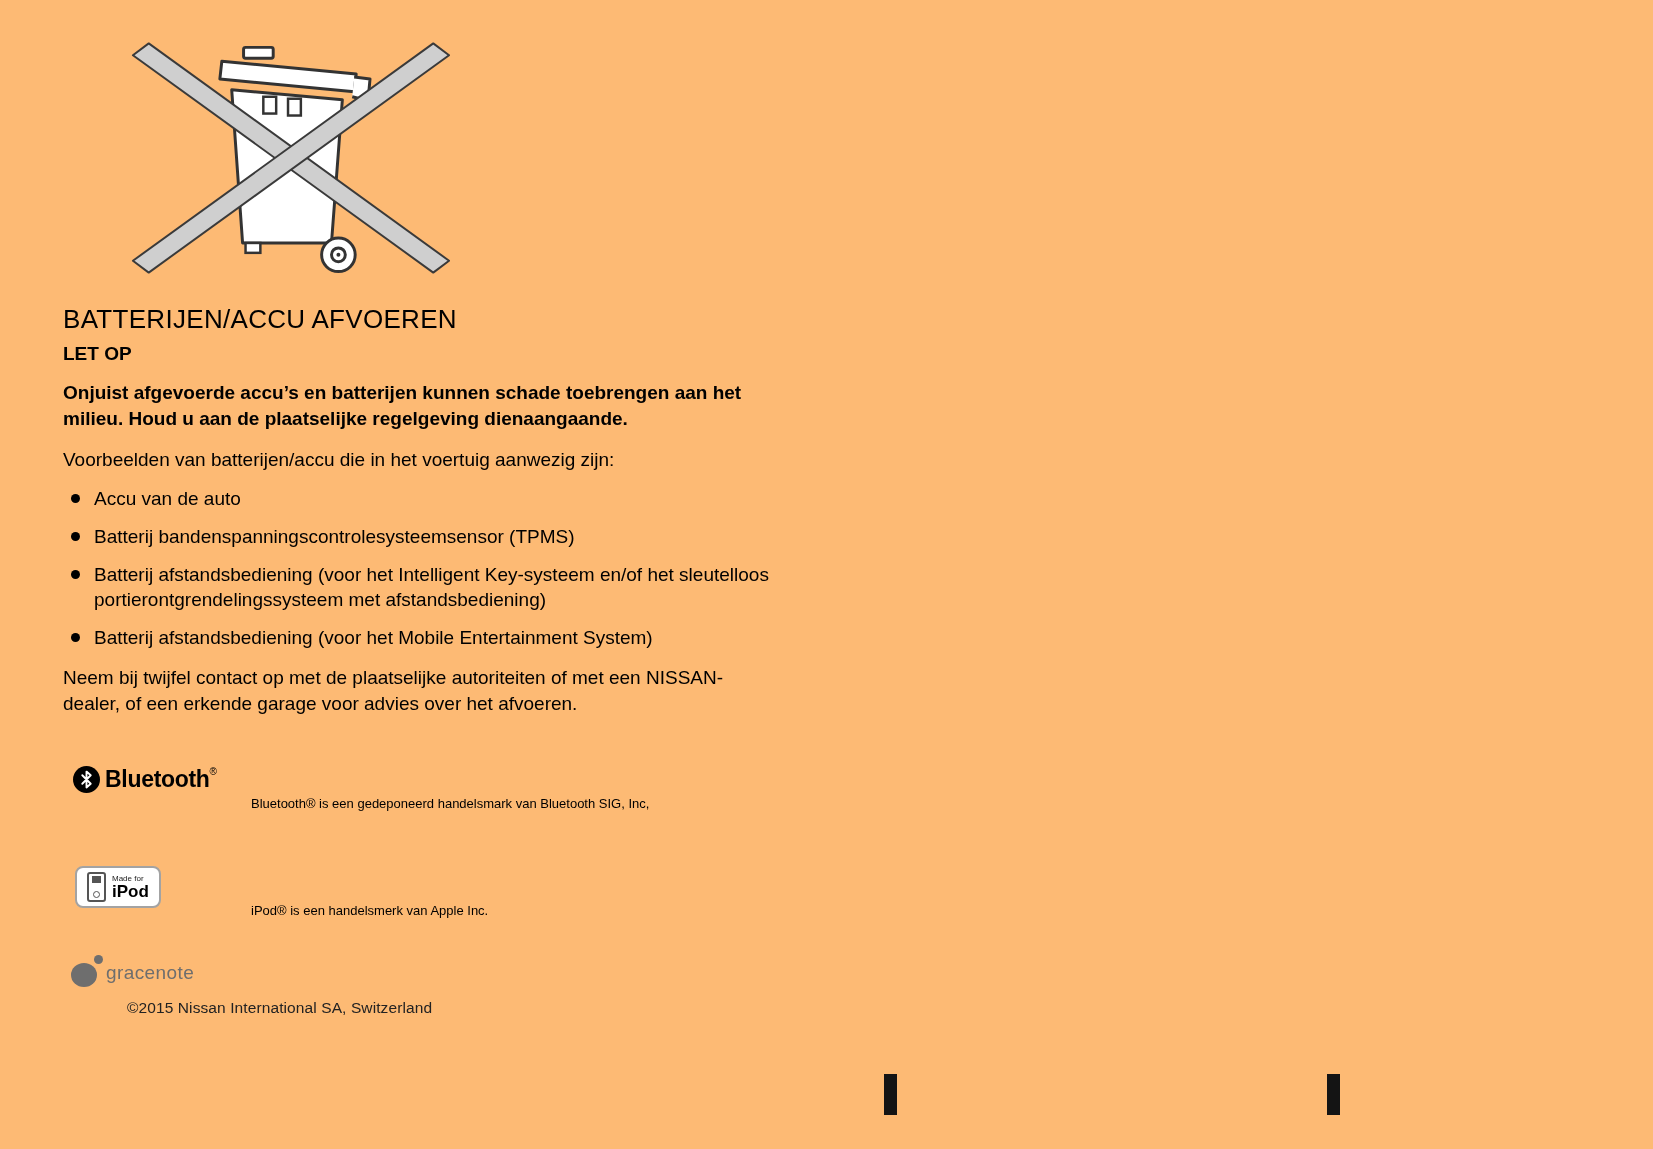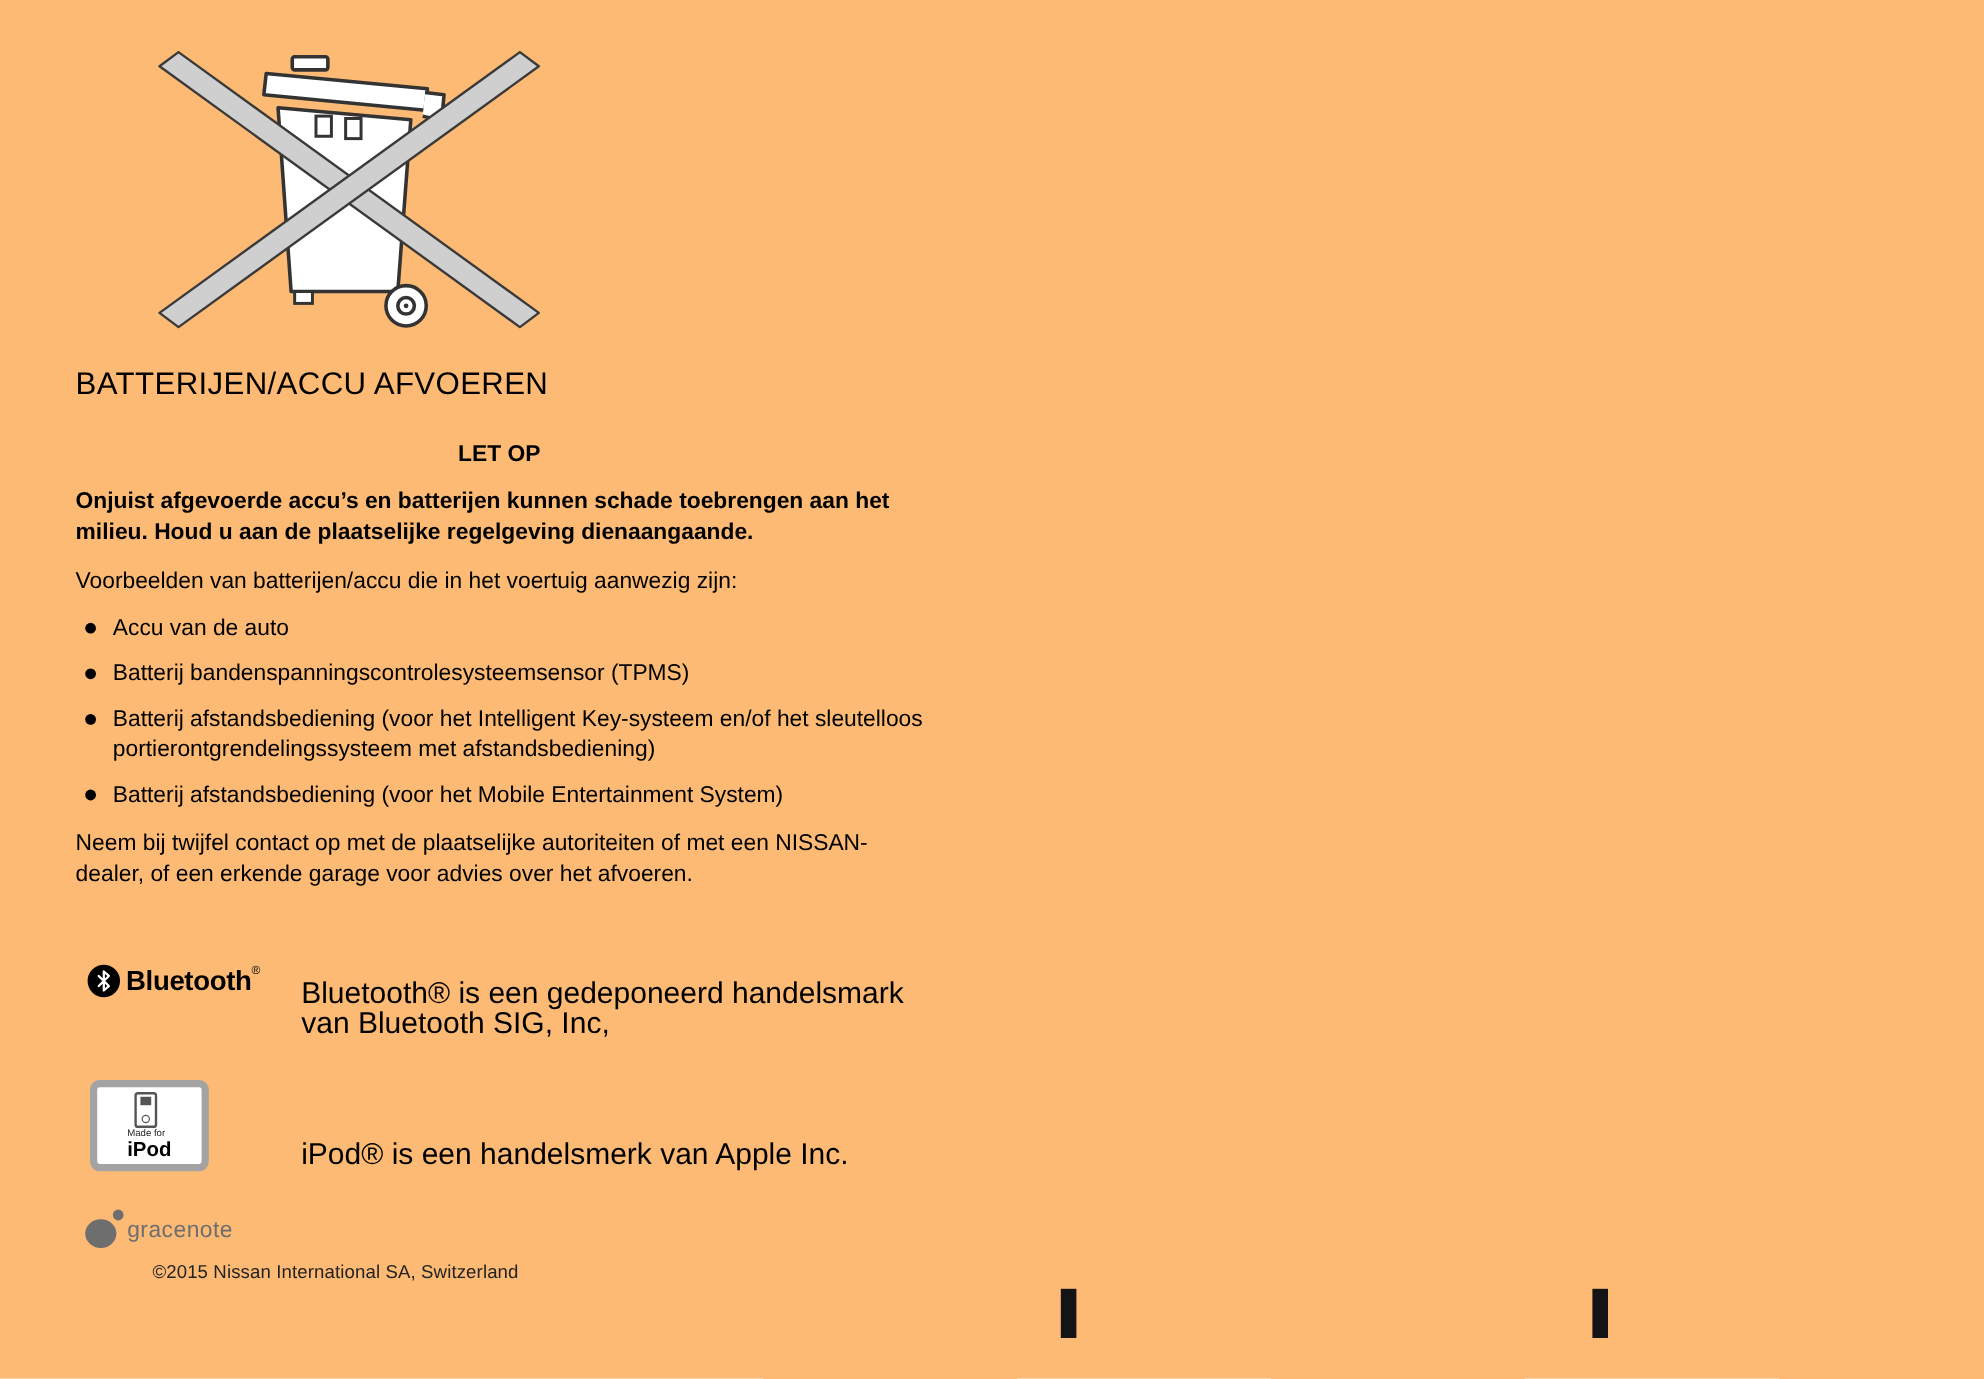--- a/index.html
+++ b/index.html
@@ -9,41 +9,41 @@
     background:#fdba74;
     font-family:"Liberation Sans",sans-serif;
     color:#000;
     overflow:hidden;
   }
   .content{position:absolute;left:63px;top:38px;width:706px;}
 
   .weee-wrap{margin-left:64px;width:326px;height:240px;}
 
   .heading{font-size:26px;font-weight:400;letter-spacing:.3px;margin:26px 0 0 0;}
-  .letop{font-size:19px;font-weight:700;margin-top:33px;text-align:center;}
+  .letop{font-size:19px;font-weight:700;margin-top:8px;}
   .caution{font-size:19px;font-weight:700;line-height:26px;margin-top:15px;}
   .para{font-size:19px;font-weight:400;line-height:26px;margin-top:15px;}
 
   .bullets{margin-top:0;}
   .bullet{display:flex;font-size:19px;line-height:25px;margin-top:13px;}
   .bullet .dot{flex:0 0 9px;width:9px;height:9px;border-radius:50%;background:#000;margin:8px 14px 0 8px;}
 
   .tm-table{margin-top:24px;}
   .tm-row{display:flex;align-items:center;margin-top:26px;}
   .tm-logo-col{flex:0 0 188px;width:188px;}
-  .tm-text{font-size:25px;line-height:25px;width:516px;margin-top:48px;}
+  .tm-text{font-size:13px;line-height:25px;width:516px;margin-top:48px;}
 
   
   .bt-logo{display:flex;align-items:center;margin-left:10px;}
   .bt-badge{width:27px;height:27px;border-radius:50%;background:#000;display:flex;align-items:center;justify-content:center;}
   .bt-name{font-size:23px;font-weight:700;margin-left:5px;letter-spacing:-0.3px;}
   .bt-reg{font-size:10px;vertical-align:top;position:relative;top:-8px;}
 
   
-  .ipod-badge{display:inline-flex;align-items:center;border:6px solid #a3a3a3;border-radius:8px;padding:4px 25px;margin-left:12px;background:#fff;flex-direction:column;}
+  .ipod-badge{display:inline-flex;align-items:center;border:2px solid #a3a3a3;border-radius:8px;padding:4px 10px;margin-left:12px;background:#fff;}
   .ipod-device{width:13px;height:22px;border:2px solid #555;border-radius:3px;margin-right:6px;display:flex;flex-direction:column;align-items:center;justify-content:space-between;padding:2px 1px;}
   .ipod-screen{width:9px;height:7px;background:#555;}
   .ipod-wheel{width:7px;height:7px;border-radius:50%;border:1.5px solid #555;box-sizing:border-box;}
   .ipod-textcol{display:flex;flex-direction:column;}
   .ipod-madefor{font-size:8px;line-height:9px;color:#222;}
   .ipod-name{font-size:17px;font-weight:700;line-height:17px;}
 
   
   .gn-logo{display:flex;align-items:flex-end;margin-left:8px;}
   .gn-glyph{position:relative;width:32px;height:34px;flex:0 0 32px;}

